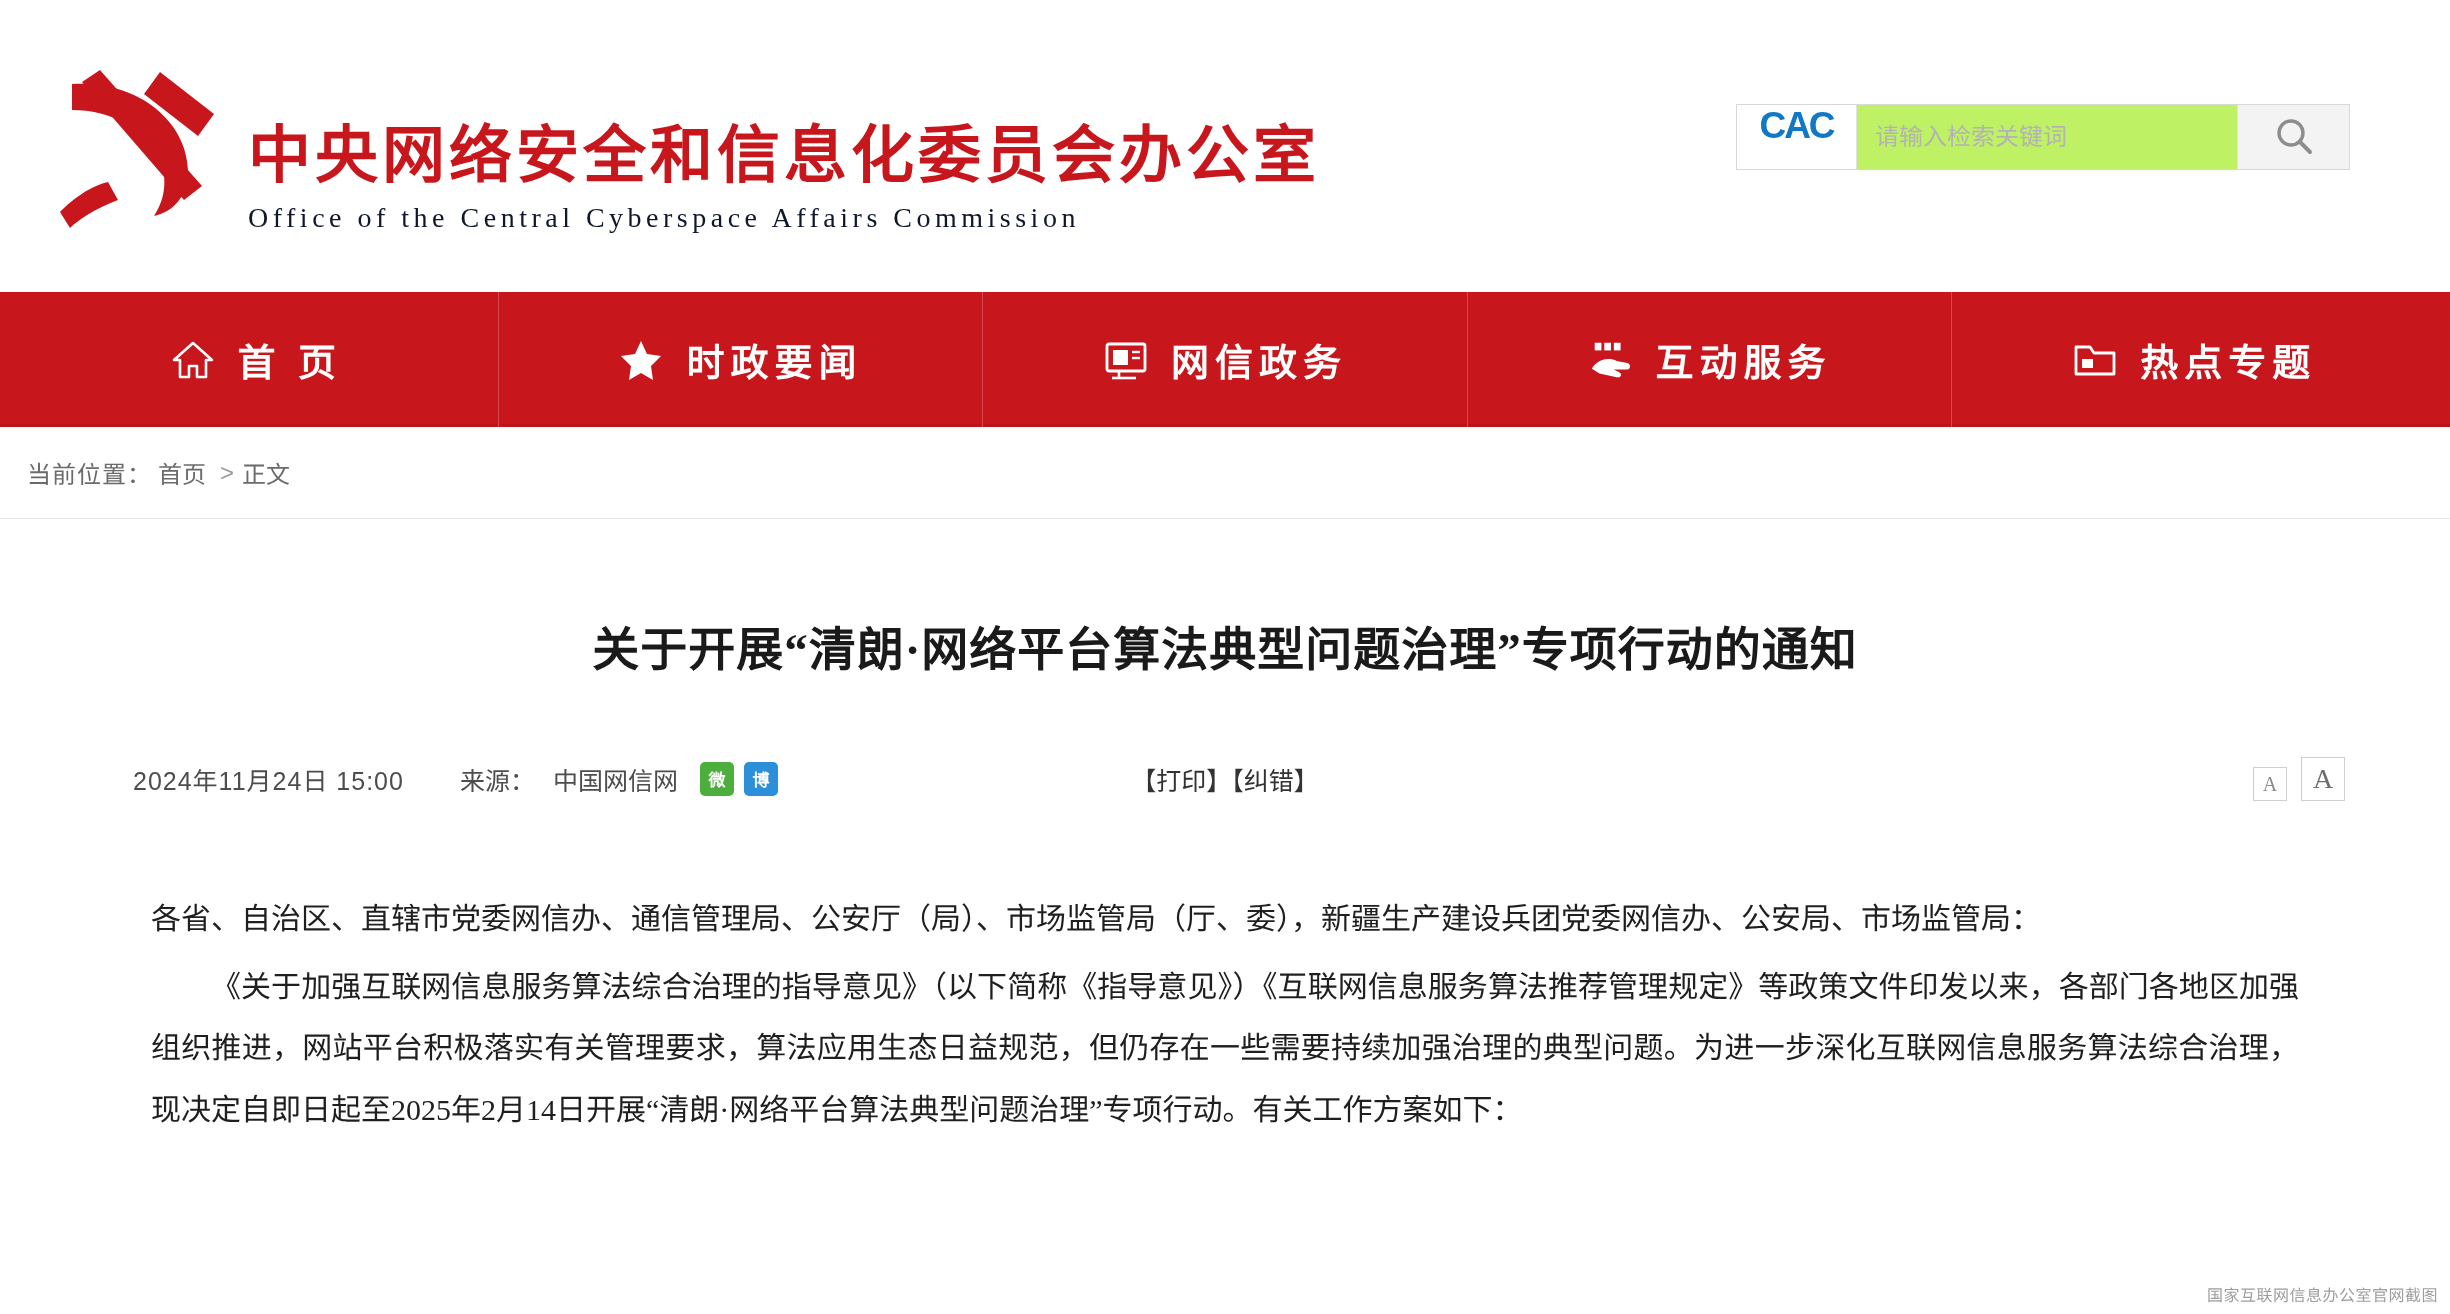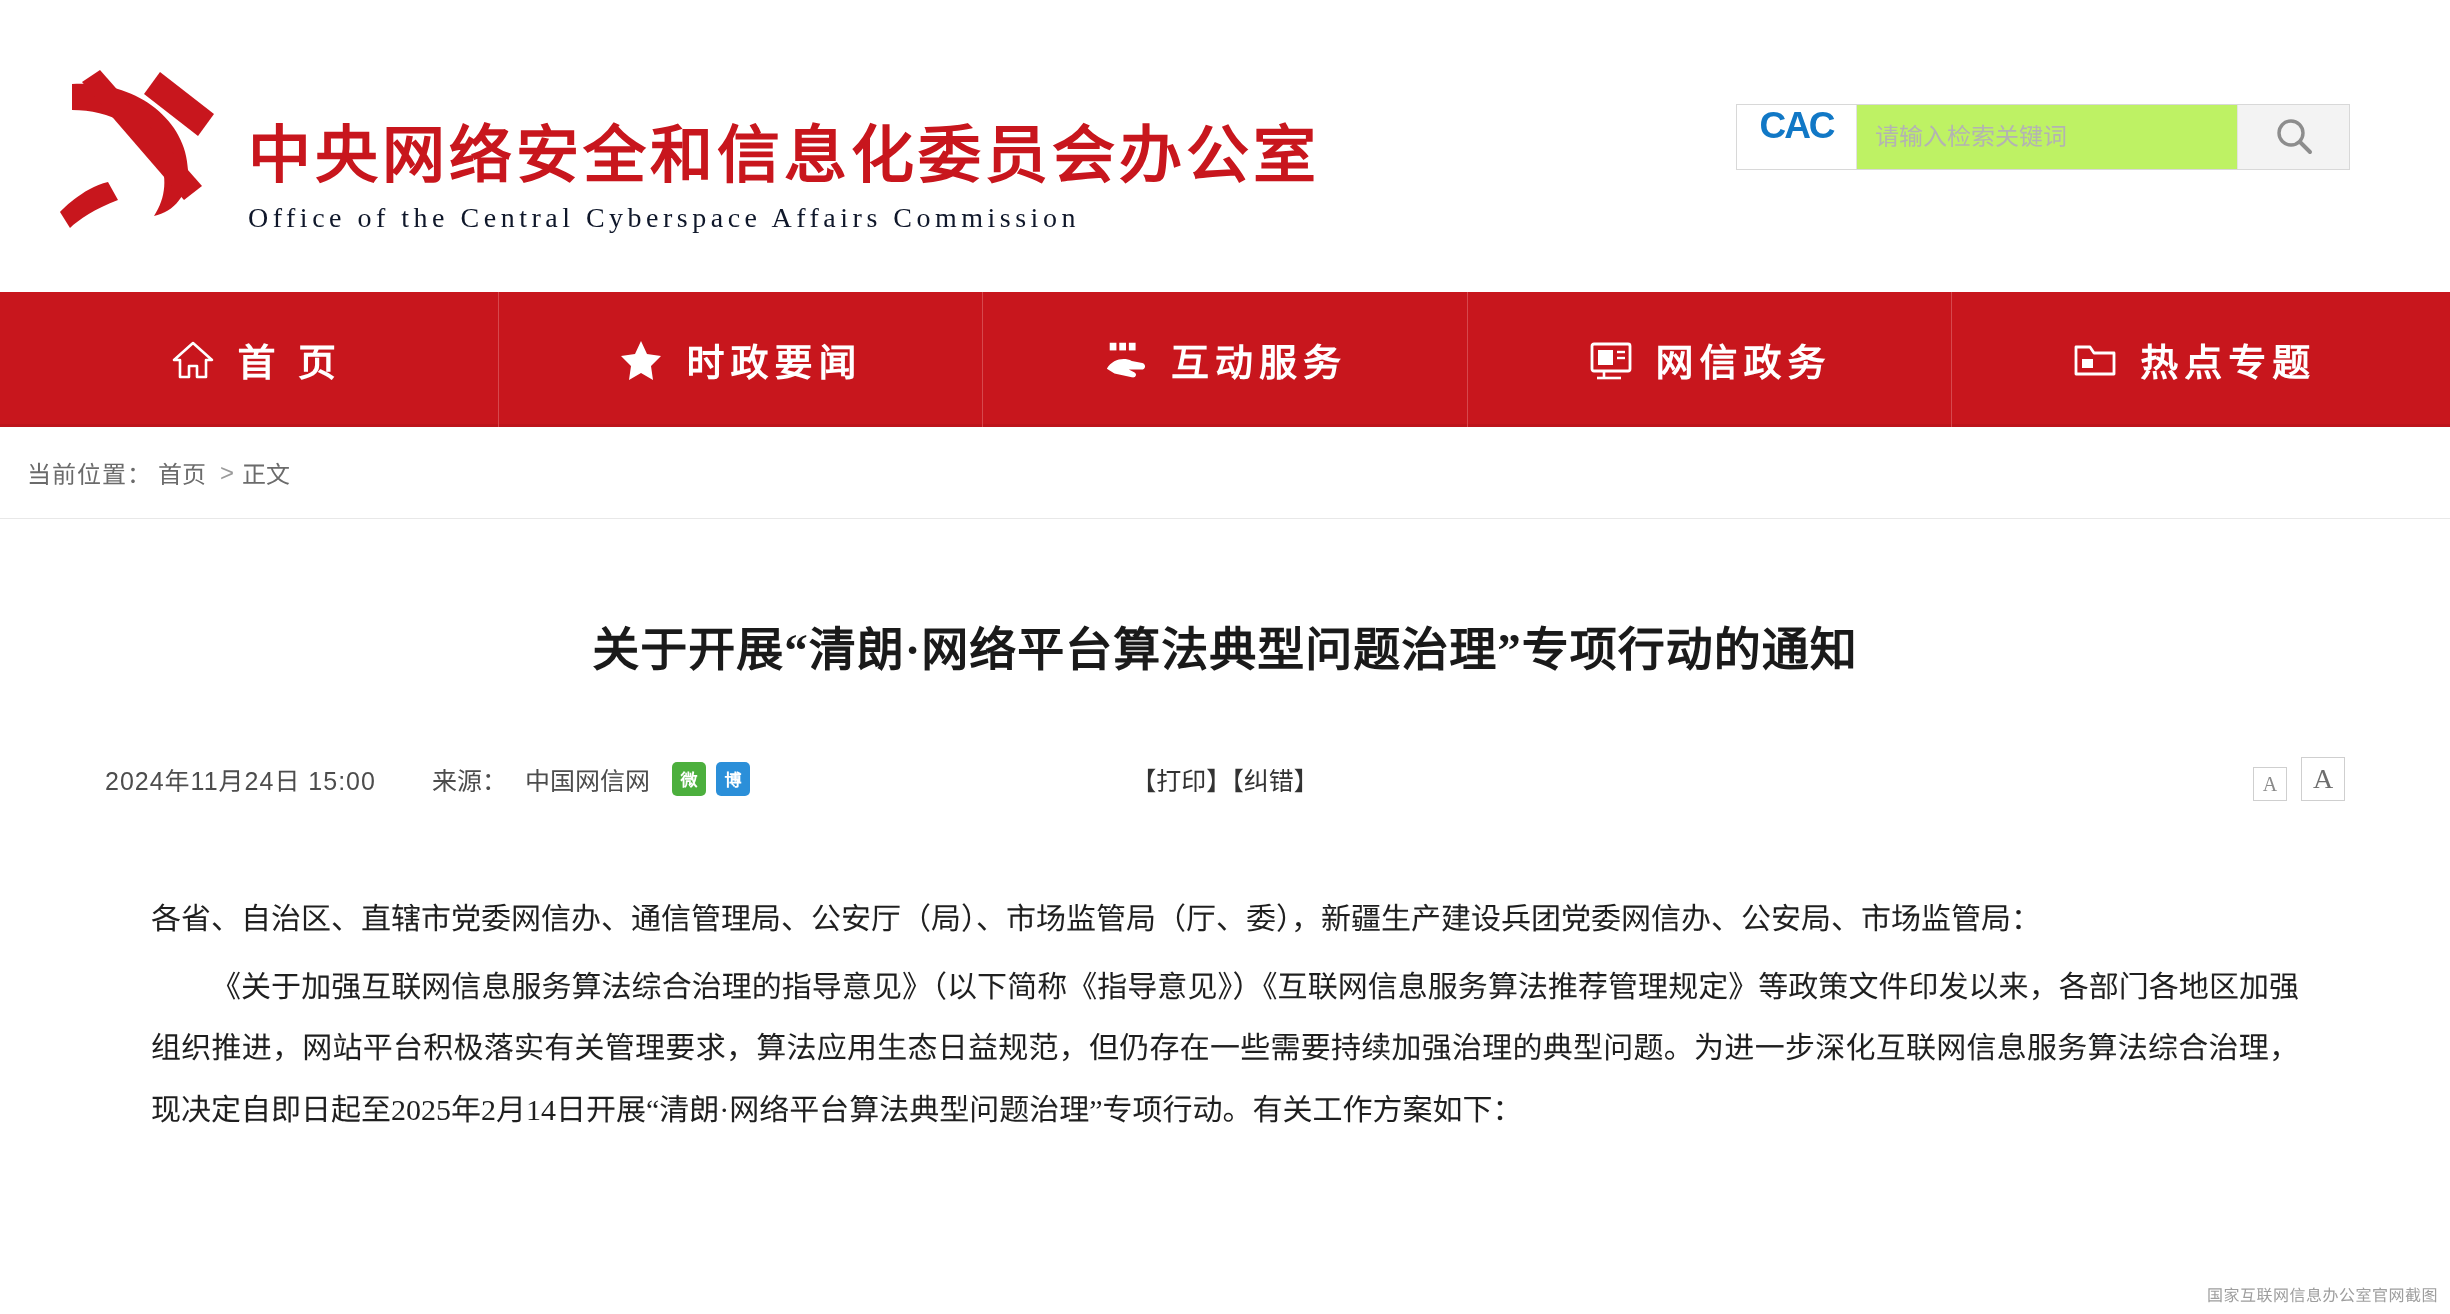--- a/index.html
+++ b/index.html
@@ -182,21 +182,21 @@
     align-items: center;
     font-size: 25px;
     color: #555;
   }
   .meta-left {
     display: flex;
     align-items: center;
     gap: 0;
     white-space: nowrap;
   }
-  .meta-date { letter-spacing: 1px; color: #4d4d4d; }
+  .meta-date { letter-spacing: 1px; color: #4d4d4d; margin-left: 28px; }
   .meta-source-label { margin-left: 56px; color: #4d4d4d; }
   .meta-source-value { margin-left: 18px; color: #4d4d4d; }
   .share-icons { display: flex; align-items: center; gap: 10px; margin-left: 22px; }
   .share-ico {
     width: 34px; height: 34px;
     border-radius: 5px;
     display: flex; align-items: center; justify-content: center;
     cursor: pointer;
     color: #fff;
     font-size: 17px;
@@ -319,46 +319,46 @@
     <span class="nav-icon">
       <svg width="46" height="46" viewBox="0 0 46 46" xmlns="http://www.w3.org/2000/svg">
         <path d="M23 4 L29 17 L43 19 L33 29 L35 43 L23 36 L11 43 L13 29 L3 19 L17 17 Z" fill="#ffffff"></path>
       </svg>
     </span>
     <span>时政要闻</span>
   </a>
 
   <a class="nav-item">
     <span class="nav-icon">
-      <svg width="48" height="46" viewBox="0 0 48 46" xmlns="http://www.w3.org/2000/svg">
-        <rect x="7" y="5" width="7" height="8" fill="#ffffff"></rect>
-        <rect x="17" y="5" width="7" height="8" fill="#ffffff"></rect>
-        <rect x="27" y="5" width="7" height="8" fill="#ffffff"></rect>
-        <path d="M4 32 C10 22 22 20 30 24 L41 26 C45 27 45 33 40 33 L27 33 L33 36 C36 38 34 42 30 41 L12 37 Z" fill="#ffffff"></path>
-      </svg>
-    </span>
-    <span>互动服务</span>
-  </a>
-
-  <a class="nav-item">
-    <span class="nav-icon">
       <svg width="46" height="46" viewBox="0 0 46 46" xmlns="http://www.w3.org/2000/svg">
         <rect x="4" y="7" width="38" height="27" rx="2" fill="none" stroke="#ffffff" stroke-width="2.8"></rect>
         <rect x="10" y="13" width="15" height="15" fill="#ffffff"></rect>
         <line x1="29" y1="15" x2="37" y2="15" stroke="#ffffff" stroke-width="2.4"></line>
         <line x1="29" y1="21" x2="37" y2="21" stroke="#ffffff" stroke-width="2.4"></line>
         <line x1="16" y1="34" x2="16" y2="40" stroke="#ffffff" stroke-width="2.6"></line>
         <line x1="9" y1="41" x2="33" y2="41" stroke="#ffffff" stroke-width="2.6"></line>
       </svg>
     </span>
     <span>网信政务</span>
   </a>
 
   <a class="nav-item">
     <span class="nav-icon">
+      <svg width="48" height="46" viewBox="0 0 48 46" xmlns="http://www.w3.org/2000/svg">
+        <rect x="7" y="5" width="7" height="8" fill="#ffffff"></rect>
+        <rect x="17" y="5" width="7" height="8" fill="#ffffff"></rect>
+        <rect x="27" y="5" width="7" height="8" fill="#ffffff"></rect>
+        <path d="M4 32 C10 22 22 20 30 24 L41 26 C45 27 45 33 40 33 L27 33 L33 36 C36 38 34 42 30 41 L12 37 Z" fill="#ffffff"></path>
+      </svg>
+    </span>
+    <span>互动服务</span>
+  </a>
+
+  <a class="nav-item">
+    <span class="nav-icon">
       <svg width="46" height="46" viewBox="0 0 46 46" xmlns="http://www.w3.org/2000/svg">
         <path d="M4 10 L18 10 L22 16 L42 16 L42 37 L4 37 Z" fill="none" stroke="#ffffff" stroke-width="2.8" stroke-linejoin="round"></path>
         <rect x="10" y="22" width="11" height="9" fill="#ffffff"></rect>
       </svg>
     </span>
     <span>热点专题</span>
   </a>
 
 </nav>
 

